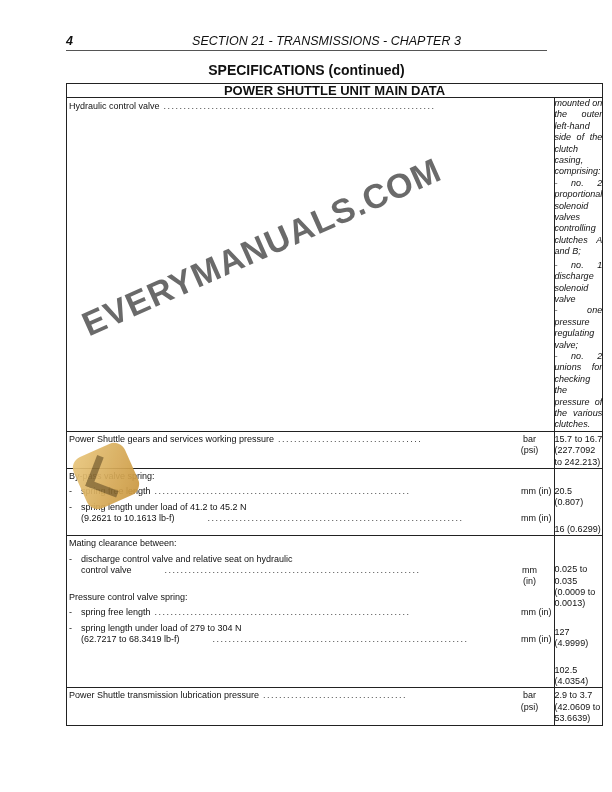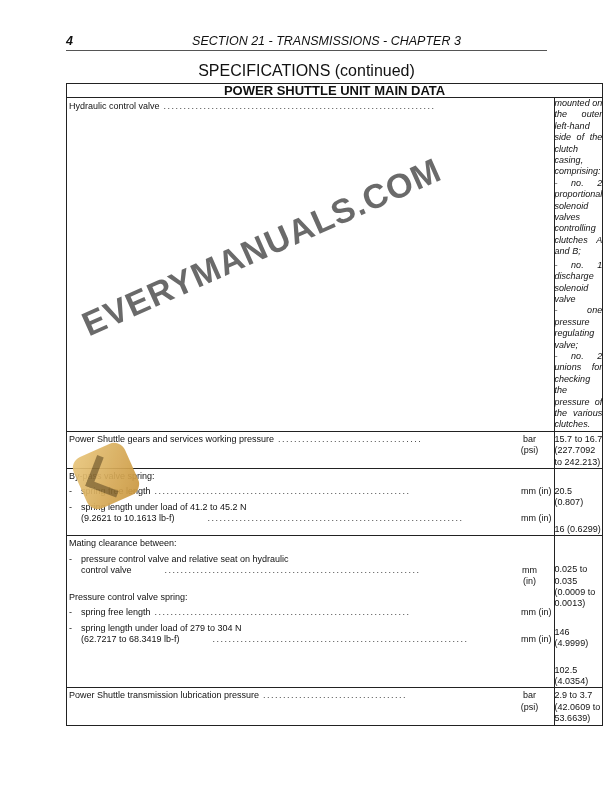--- a/index.html
+++ b/index.html
@@ -4,21 +4,21 @@
 <style>
   html, body { margin:0; padding:0; background:#ffffff; }
   body { width:612px; height:792px; position:relative; overflow:hidden;
          font-family:"Liberation Sans", sans-serif; color:#111; }
   .page-header { position:absolute; left:66px; top:34px; width:481px; height:16px;
                  border-bottom:1px solid #555; }
   .page-num { position:absolute; left:0; top:0; font-size:12.5px; font-style:italic; font-weight:bold; }
   .section-title { position:absolute; left:0; right:0; top:0; text-align:center;
                    font-size:12.5px; font-style:italic; padding-left:40px; }
   .spec-title { position:absolute; left:66px; width:481px; top:62px; text-align:center;
-                font-size:16px; font-weight:normal; }
+                font-size:14px; font-weight:bold; }
   table.spec { position:absolute; left:66px; top:83px; width:482px; border-collapse:collapse;
                font-size:9px; line-height:11.4px; }
   table.spec td { border:1px solid #222; vertical-align:top; padding:0; }
   .hdr { text-align:center; font-weight:bold; height:13px; line-height:13px; font-size:13px; }
   .lc { width:338px; padding:2px 2px 2px 2px !important; }
   .rc { width:142px; }
   .ln { display:flex; align-items:flex-end; position:relative; }
   .ln .txt { white-space:nowrap; }
   .ln .dots { flex:1; overflow:hidden; white-space:nowrap; margin:0 4px; letter-spacing:1.5px; color:#333; }
   .ln .unit { width:50px; text-align:right; white-space:nowrap; }
@@ -115,21 +115,21 @@
       <div>16 (0.6299)</div>
     </td>
   </tr>
 
   <tr style="height:113px;">
     <td class="lc">
       <div>Mating clearance between:</div>
       <div class="gap"></div>
       <div class="ln">
         <span class="dash">-</span>
-        <span class="txt">pressure control valve and relative seat on hydraulic</span>
+        <span class="txt">discharge control valve and relative seat on hydraulic</span>
       </div>
       <div class="ln ind">
         <span class="txt">control valve</span>
         <span class="dots">................................................................</span>
         <span class="unit2">mm</span>
       </div>
       <div class="ln">
             <span style="flex:1"></span>
             <span class="unit2">(in)</span>
           </div>
@@ -151,21 +151,21 @@
         <span class="txt">(62.7217 to 68.3419 lb-f)</span>
         <span class="dots">................................................................</span>
         <span class="unit">mm (in)</span>
       </div>
     </td>
     <td class="rc rv">
       <div style="height:28px"></div>
       <div>0.025 to 0.035</div>
       <div>(0.0009 to 0.0013)</div>
       <div style="height:17px"></div>
-      <div>146 (4.9999)</div>
+      <div>127 (4.9999)</div>
       <div style="height:15px"></div>
       <div>102.5 (4.0354)</div>
     </td>
   </tr>
 
   <tr style="height:27px;">
     <td class="lc">
       <div class="ln">
         <span class="txt">Power Shuttle transmission lubrication pressure</span>
         <span class="dots">....................................</span>

